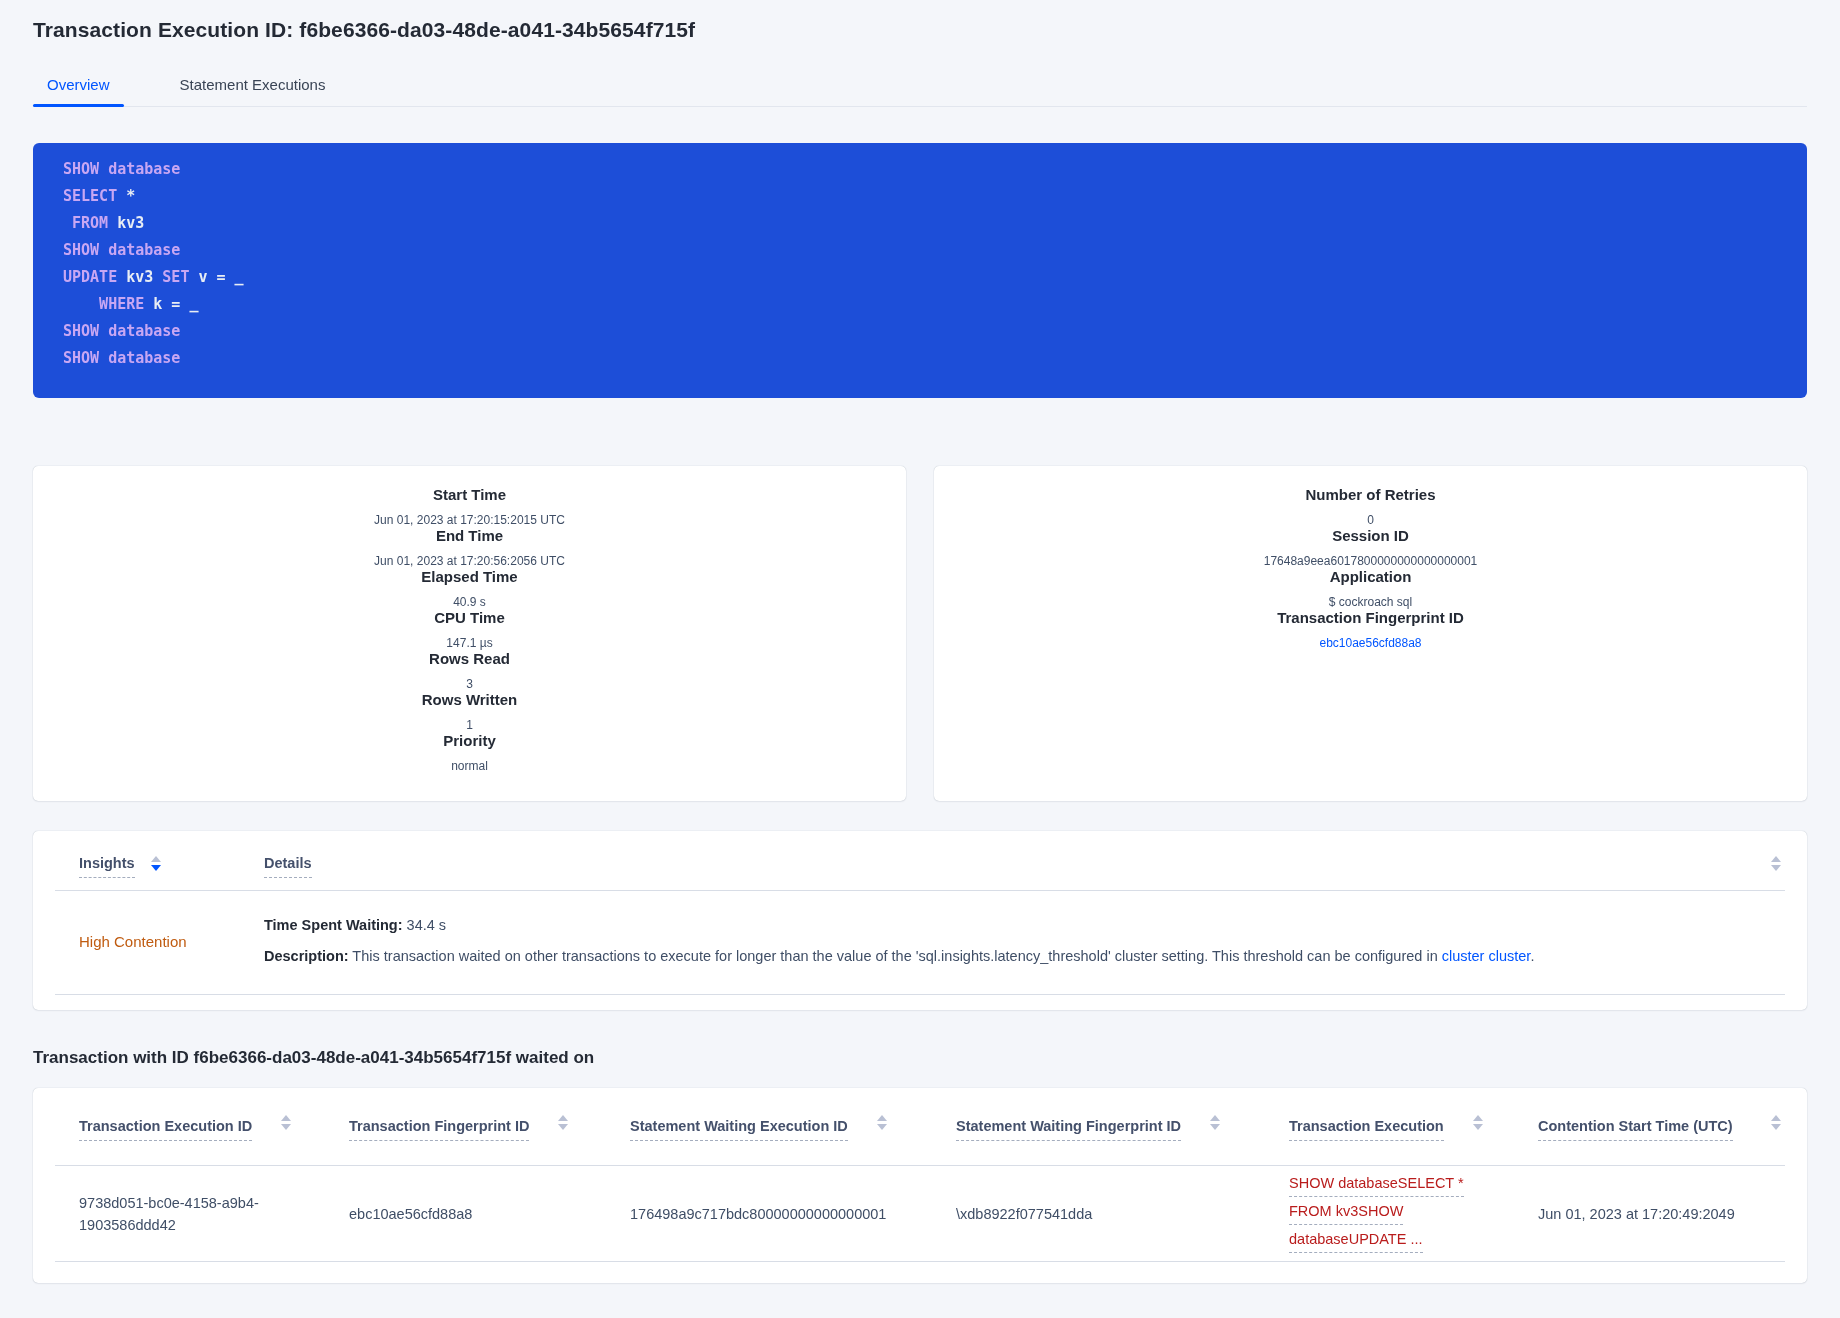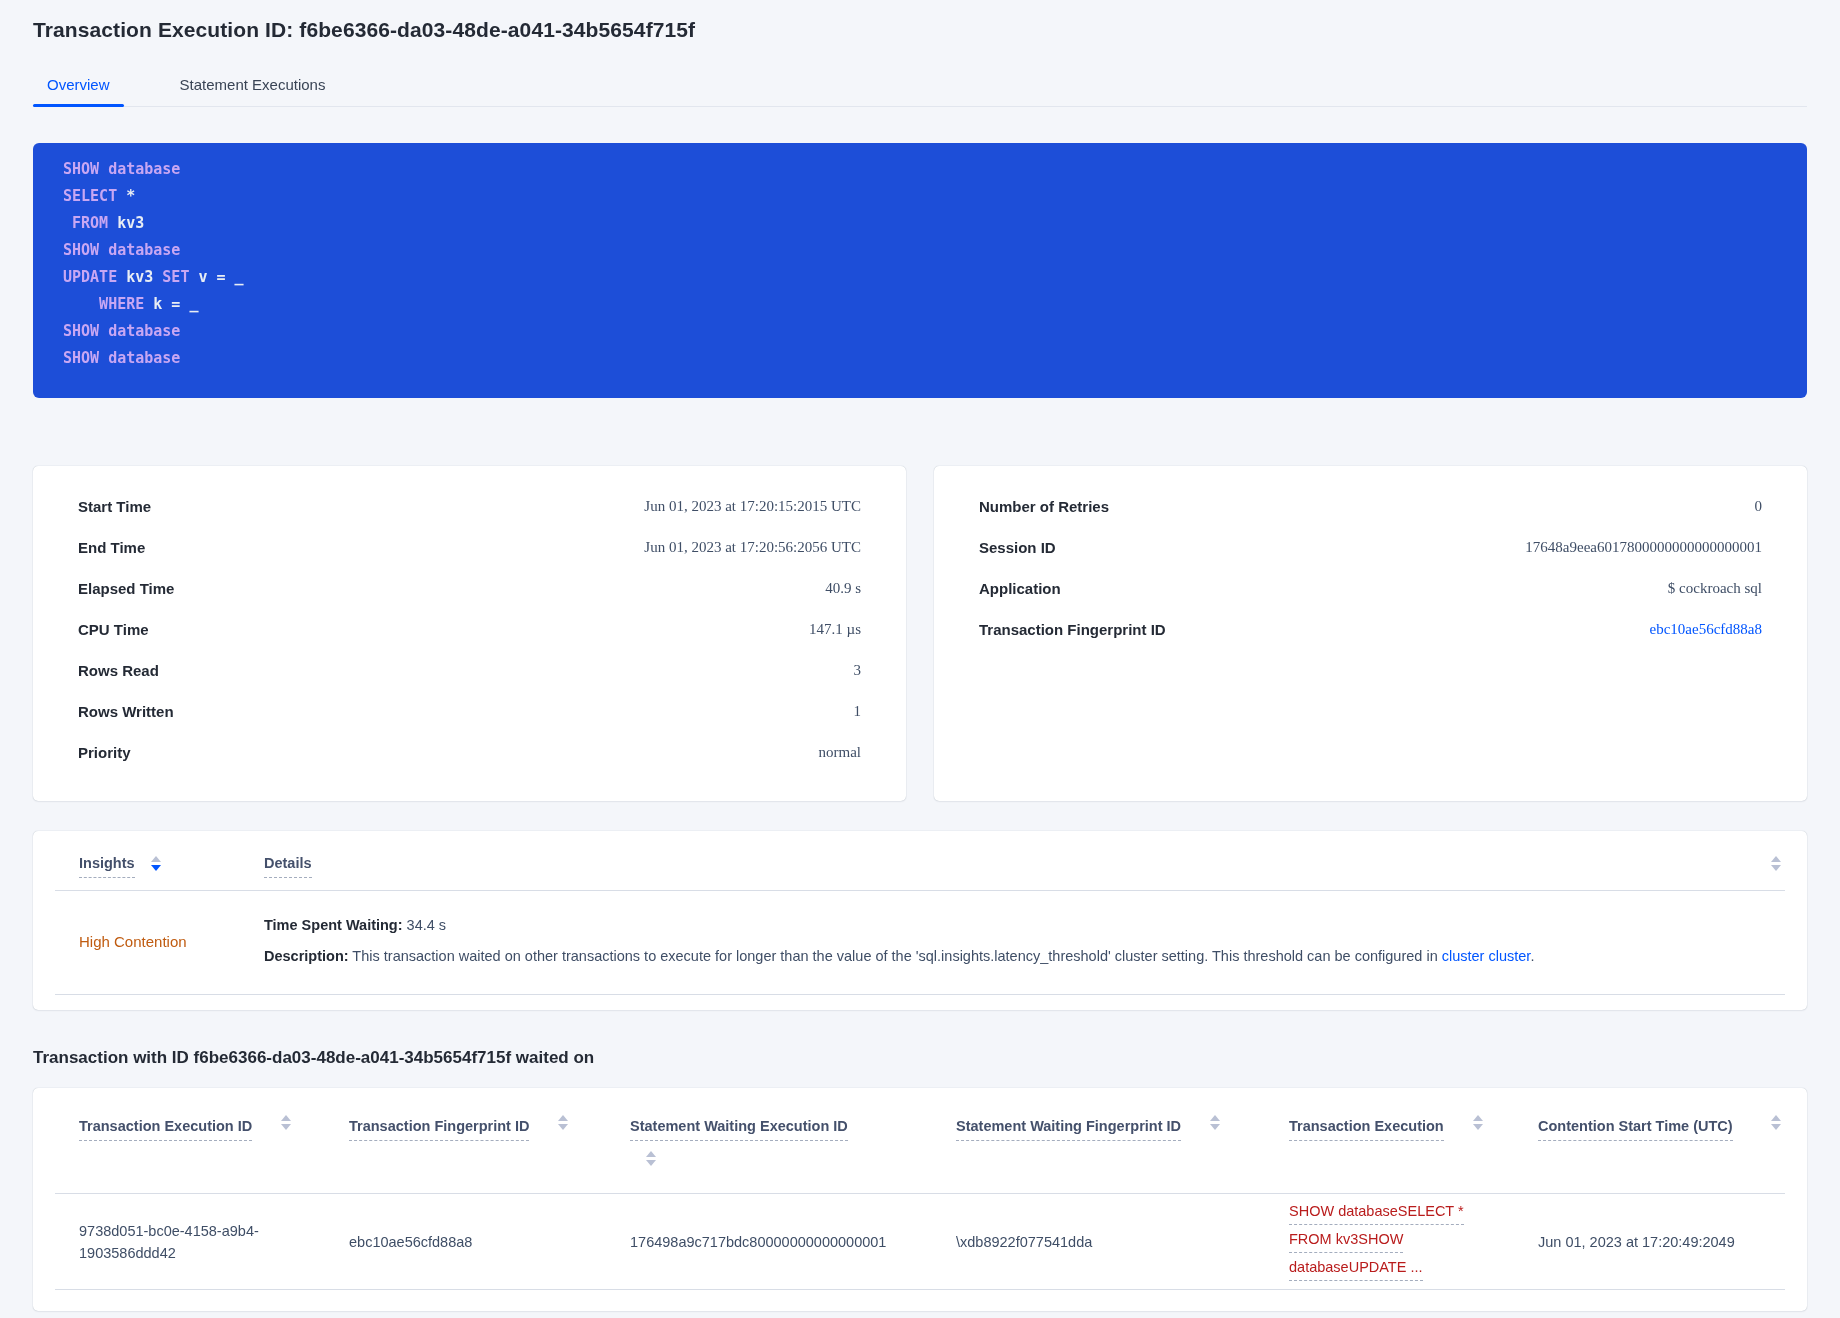--- a/index.html
+++ b/index.html
@@ -27,23 +27,23 @@
     font-size: 15px; line-height: 27px; font-weight: 600;
   }
   .sql-line { white-space: pre; }
   .sql-line .kw  { color: #c8a7f3; }
   .sql-line .idn { color: #e8edf4; }
 
   
   .card { background: #ffffff; border-radius: 5px; box-shadow: 0 0 1px rgba(67,90,111,.42), 0 1px 2px rgba(16,24,40,.05); }
   .cards-row { margin-top: 68px; display: flex; gap: 28px; }
   .stats-card { flex: 1; height: 335px; padding: 20px 45px 0; }
-  .stat-row { display: flex; justify-content: space-between; align-items: center; height: 41px; }
+  .stat-row { display: flex; justify-content: space-between; align-items: center; height: 41px; flex-direction: column; }
   .stat-label { font-size: 15px; font-weight: 700; color: #242a35; }
-  .stat-value { font-size: 15px; color: #3f4e66; text-align: center; font-family: Liberation Serif, serif; }
+  .stat-value { font-size: 12px; color: #3f4e66; text-align: center; }
   .stat-value.link { color: #0055ff; cursor: pointer; }
 
   
   .hlabel {
     display: inline-block; font-size: 14.5px; font-weight: 700; color: #44506b;
     border-bottom: 1px dashed #a4adbe; padding-bottom: 6px; cursor: pointer;
   }
   .sort { display: inline-flex; flex-direction: column; gap: 3px; margin-left: 16px; cursor: pointer; position: relative; top: -3px; }
   .sort i { display: block; width: 0; height: 0; border-left: 5px solid transparent; border-right: 5px solid transparent; }
   .sort .up { border-bottom: 6px solid #b9c0d4; }
@@ -65,21 +65,21 @@
   a.link { color: #0055ff; text-decoration: none; cursor: pointer; }
 
   
   .waited-heading { margin: 38px 0 20px; font-size: 17px; font-weight: 700; color: #242a35; }
   .waited-card { padding: 0 22px 21px; }
   .w-header { display: flex; align-items: flex-start; padding: 30px 0 24px; border-bottom: 1px solid #d8dde6; }
   .w-header > div, .w-row > div { padding-left: 24px; flex-shrink: 0; }
   .w-header > div { display: flex; align-items: flex-start; gap: 13px; }
   .w-header > div:nth-child(1), .w-row > div:nth-child(1) { width: 270px; }
   .w-header > div:nth-child(2), .w-row > div:nth-child(2) { width: 281px; }
-  .w-header > div:nth-child(3), .w-row > div:nth-child(3) { width: 326px; flex-direction: column; }
+  .w-header > div:nth-child(3), .w-row > div:nth-child(3) { width: 326px; }
   .w-header > div:nth-child(4), .w-row > div:nth-child(4) { width: 333px; }
   .w-header > div:nth-child(5), .w-row > div:nth-child(5) { width: 249px; }
   .w-header > div:nth-child(6), .w-row > div:nth-child(6) { width: 271px; }
   .w-row { display: flex; align-items: center; min-height: 96px; border-bottom: 1px solid #d8dde6; }
   .w-row > div { font-size: 14.5px; color: #3f4e66; line-height: 22px; word-break: break-word; padding-right: 18px; }
   .stmt-line {
     display: inline-block; border-bottom: 1px dashed #a4adbe;
     padding-bottom: 2px; margin-bottom: 3px; cursor: pointer; color: #b91c1c;
   }
 </style>

